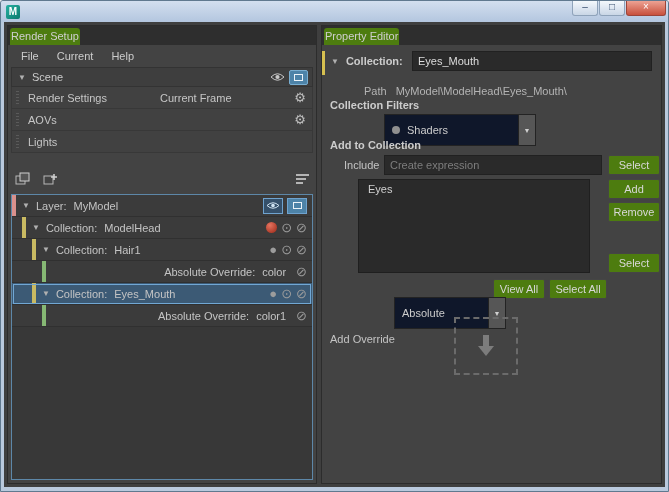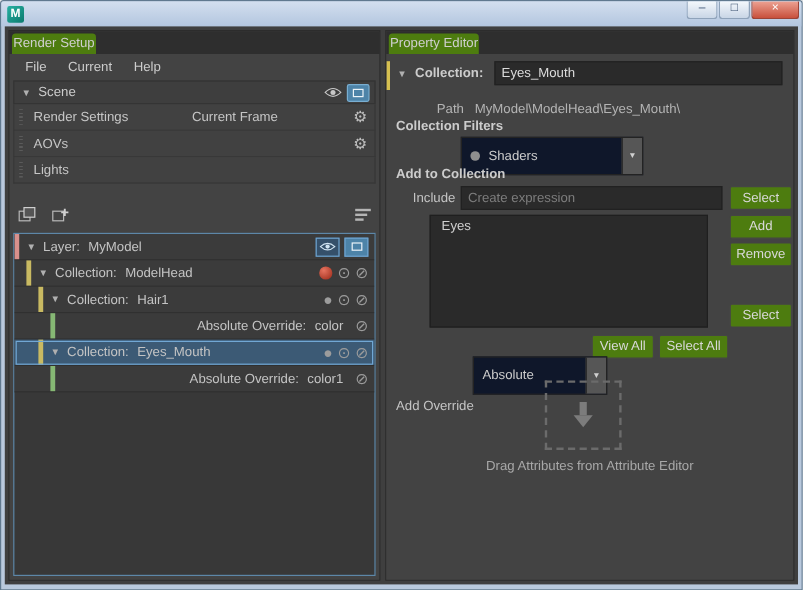--- a/index.html
+++ b/index.html
@@ -293,18 +293,17 @@
           <span class="txt" style="margin-left:7px;">Absolute</span>
           <span class="arr">▼</span>
         </div>
 
         <div class="dropzone">
           <svg width="18" height="22" viewBox="0 0 18 22">
             <rect x="6" y="0" width="6" height="11" fill="#7c7c7c"></rect>
             <polygon points="1,11 17,11 9,21" fill="#7c7c7c"></polygon>
           </svg>
         </div>
-        <div class="r-hint">Drag Attributes from Attribute Editor</div>
       </div>
     </div>
 
   </div>
 </div>
 
 </body></html>

